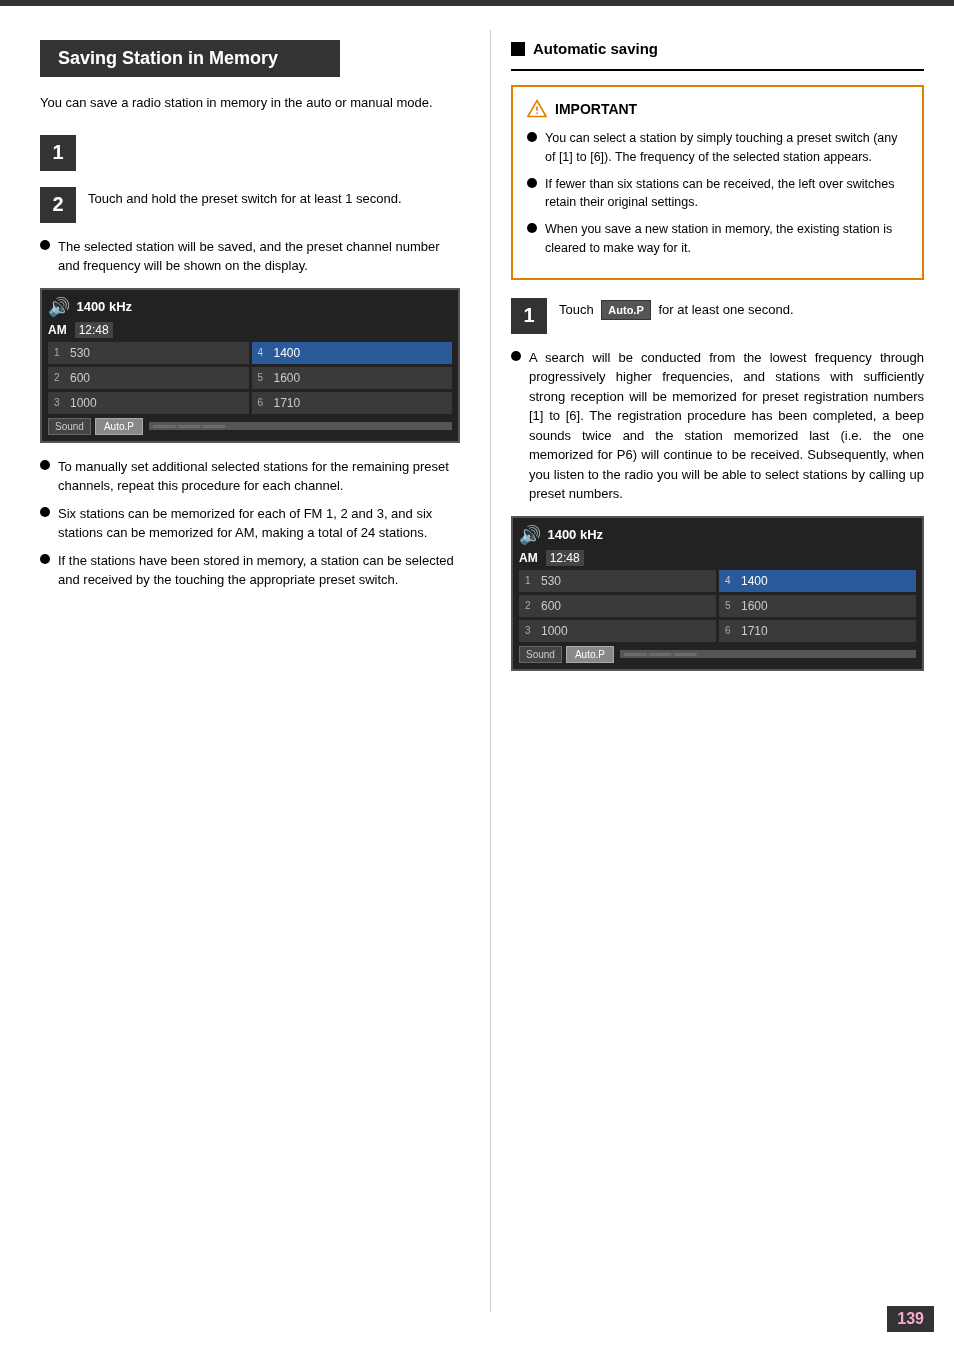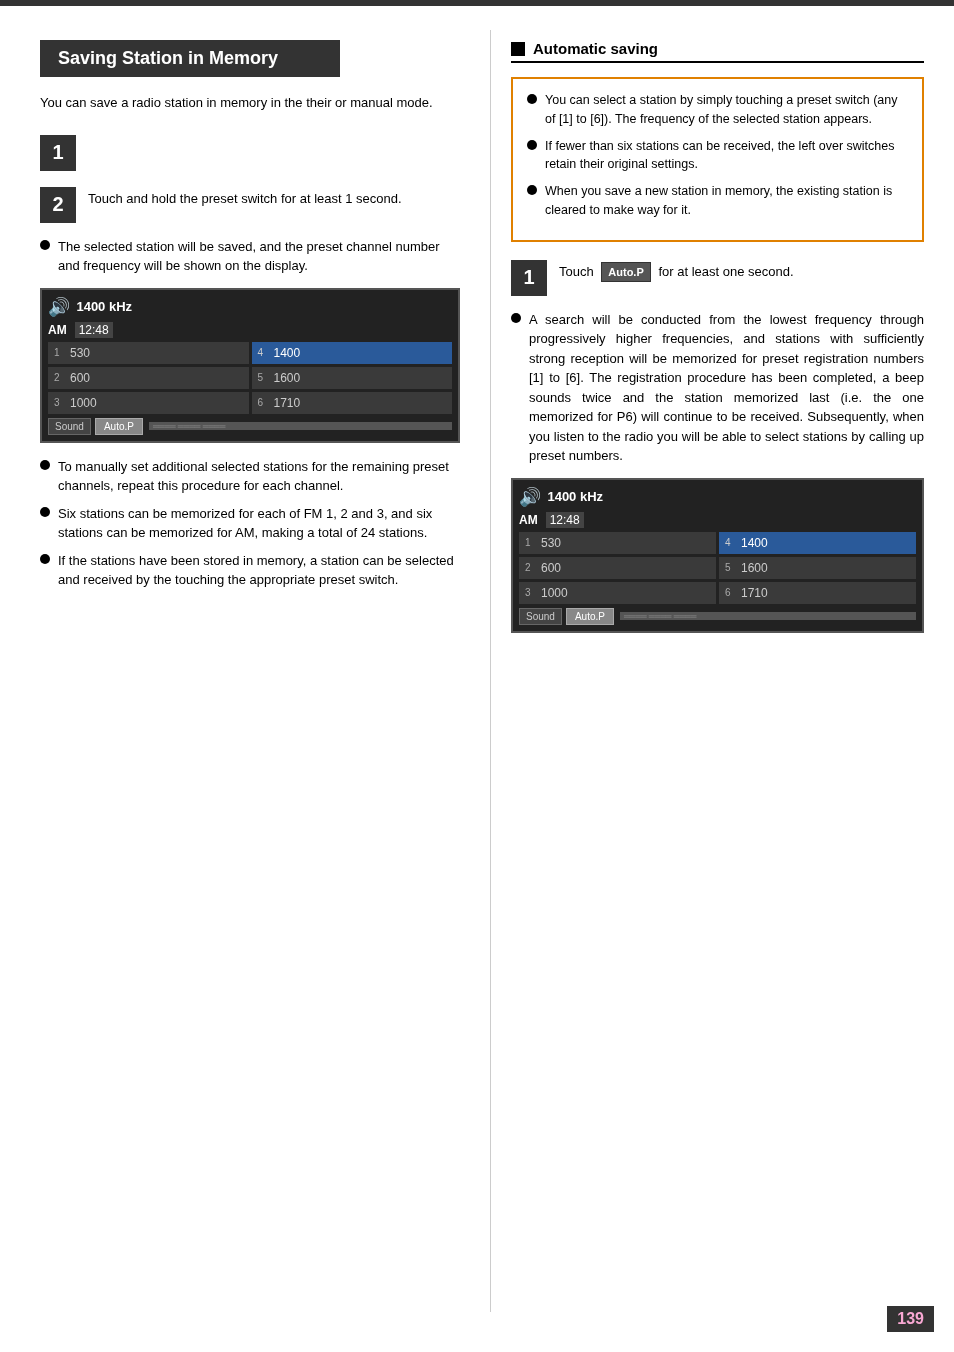--- a/index.html
+++ b/index.html
@@ -49,21 +49,21 @@
       line-height: 1.5;
       margin-bottom: 20px;
     }
     
     .section-heading {
       display: flex;
       align-items: center;
       font-size: 15px;
       font-weight: bold;
       border-bottom: 2px solid #000;
-      padding-bottom: 4px;
+      padding-bottom: 12px;
       margin-bottom: 14px;
     }
     .section-heading .square-icon {
       width: 14px;
       height: 14px;
       background: #000;
       display: inline-block;
       margin-right: 8px;
       flex-shrink: 0;
     }
@@ -274,21 +274,21 @@
 <body>
 
 <div class="top-border"></div>
 
 <div class="page">
 
   <div class="left-col">
 
     <div class="section-title-box">Saving Station in Memory</div>
 
-    <p class="intro-text">You can save a radio station in memory in the their or manual mode.</p>
+    <p class="intro-text">You can save a radio station in memory in the auto or manual mode.</p>
 
 
     <div class="step">
       <div class="step-num">1</div>
     </div>
 
     <div class="step">
       <div class="step-num">2</div>
       <div class="step-text">Touch and hold the preset switch for at least 1 second.</div>
     </div>
@@ -361,20 +361,28 @@
   </div>
 
   <div class="right-col">
 
     <div class="section-heading">
       <span class="square-icon"></span>
       <span>Automatic saving</span>
     </div>
 
     <div class="important-box">
+      <div class="important-title">
+        <svg class="warning-icon" viewBox="0 0 24 24" fill="none">
+          <path d="M12 2L1 21h22L12 2z" stroke="#e08000" stroke-width="2" fill="none"></path>
+          <line x1="12" y1="9" x2="12" y2="14" stroke="#e08000" stroke-width="2"></line>
+          <circle cx="12" cy="17" r="1" fill="#e08000"></circle>
+        </svg>
+        <span>IMPORTANT</span>
+      </div>
       <ul class="important-list">
         <li>
           <span class="bullet-dot"></span>
           <span>You can select a station by simply touching a preset switch (any of [1] to [6]). The frequency of the selected station appears.</span>
         </li>
         <li>
           <span class="bullet-dot"></span>
           <span>If fewer than six stations can be received, the left over switches retain their original settings.</span>
         </li>
         <li>

